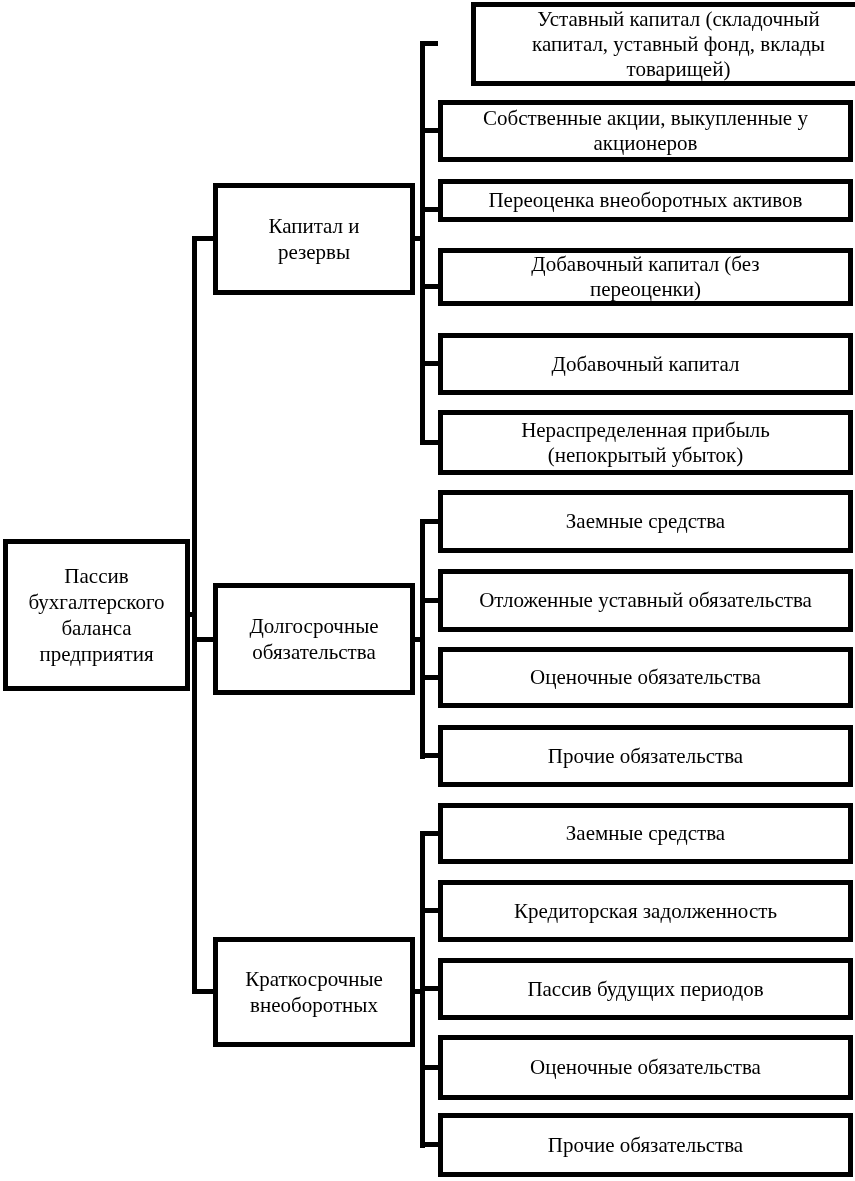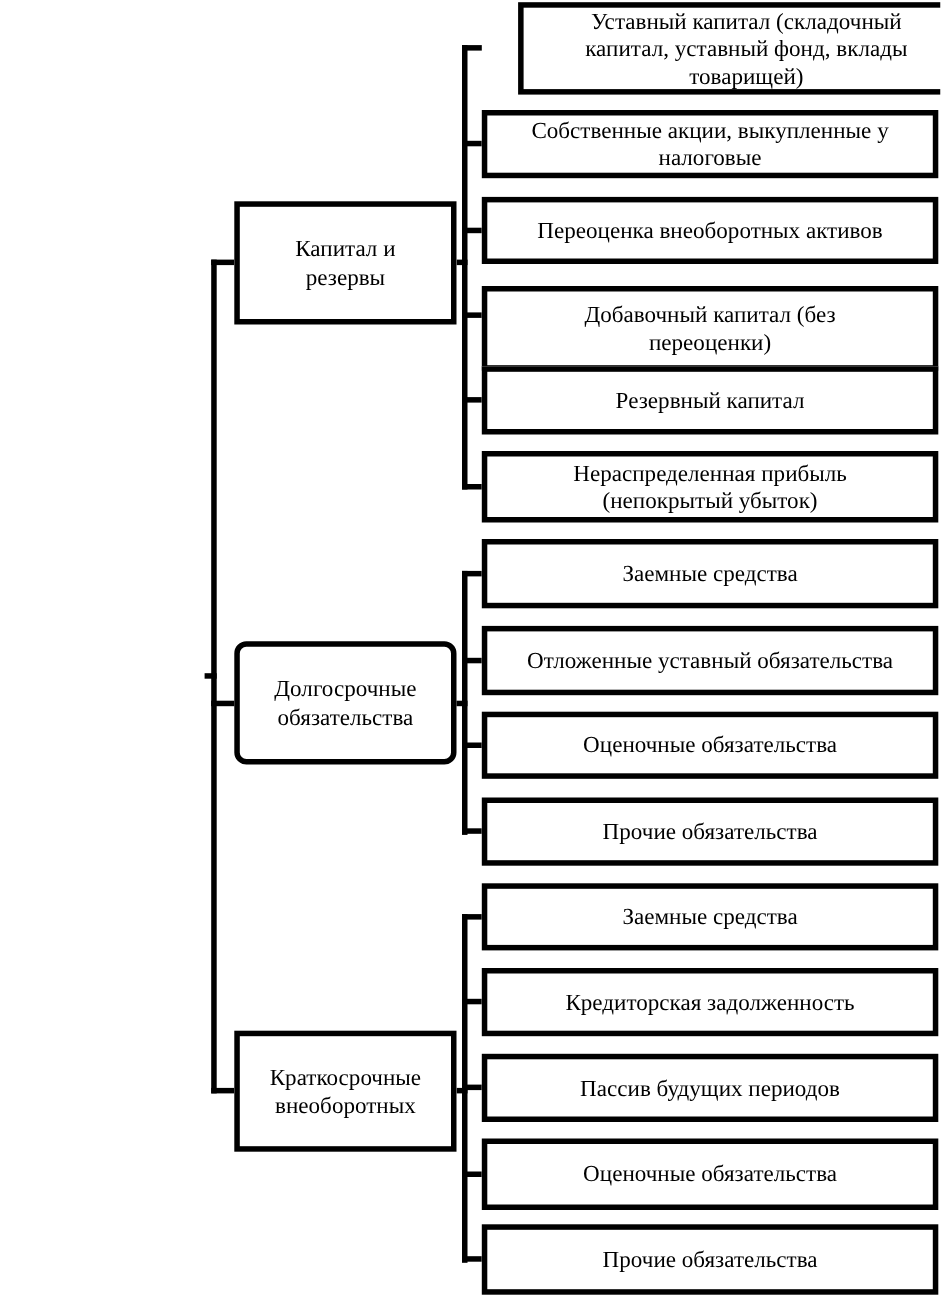--- a/index.html
+++ b/index.html
@@ -32,34 +32,34 @@
     left: 3px; top: 539px;
     width: 187px; height: 152px;
     padding: 0 8px;
   }
   .mid-box {
     left: 213px;
     width: 202px;
     padding: 0 36px;
   }
   .mid-1 { top: 183px; height: 112px; }
-  .mid-2 { top: 583px; height: 112px; border-radius: 11px; }
+  .mid-2 { top: 583px; height: 112px; }
   .mid-3 { top: 937px; height: 110px; }
   .child-box {
     left: 438px;
     width: 415px;
     padding: 0 6px;
     line-height: 25px;
   }
   .narrow-text { padding: 0 48px; }
   
   .c-g1-0 { top: 2px;    height: 84px; margin-left: 33px; }
   .c-g1-1 { top: 100px;  height: 62px; }
-  .c-g1-2 { top: 179px;  height: 61px; }
-  .c-g1-3 { top: 260px;  height: 77px; }
+  .c-g1-2 { top: 179px;  height: 43px; }
+  .c-g1-3 { top: 248px;  height: 58px; }
   .c-g1-4 { top: 333px;  height: 62px; }
   .c-g1-5 { top: 410px;  height: 65px; }
   
   .c-g2-0 { top: 490px;  height: 63px; }
   .c-g2-1 { top: 569px;  height: 63px; }
   .c-g2-2 { top: 647px;  height: 61px; }
   .c-g2-3 { top: 725px;  height: 62px; }
   
   .c-g3-0 { top: 803px;  height: 61px; }
   .c-g3-1 { top: 880px;  height: 62px; }
@@ -118,30 +118,31 @@
   <div class="line cs cs-g2-0"></div>
   <div class="line cs cs-g2-1"></div>
   <div class="line cs cs-g2-2"></div>
   <div class="line cs cs-g2-3"></div>
   <div class="line cs cs-g3-0"></div>
   <div class="line cs cs-g3-1"></div>
   <div class="line cs cs-g3-2"></div>
   <div class="line cs cs-g3-3"></div>
   <div class="line cs cs-g3-4"></div>
 
+  <div class="box root-box">Пассив бухгалтерского баланса предприятия</div>
 
   <div class="box mid-box mid-1">Капитал и резервы</div>
   <div class="box mid-box mid-2">Долгосрочные обязательства</div>
   <div class="box mid-box mid-3">Краткосрочные внеоборотных</div>
 
   <div class="box child-box narrow-text c-g1-0">Уставный капитал (складочный капитал, уставный фонд, вклады товарищей)</div>
-  <div class="box child-box c-g1-1">Собственные акции, выкупленные у налоговые</div>
+  <div class="box child-box c-g1-1">Собственные акции, выкупленные у акционеров</div>
   <div class="box child-box c-g1-2">Переоценка внеоборотных активов</div>
   <div class="box child-box narrow-text c-g1-3">Добавочный капитал (без переоценки)</div>
-  <div class="box child-box c-g1-4">Резервный капитал</div>
+  <div class="box child-box c-g1-4">Добавочный капитал</div>
   <div class="box child-box narrow-text c-g1-5">Нераспределенная прибыль (непокрытый убыток)</div>
 
   <div class="box child-box c-g2-0">Заемные средства</div>
   <div class="box child-box c-g2-1">Отложенные уставный обязательства</div>
   <div class="box child-box c-g2-2">Оценочные обязательства</div>
   <div class="box child-box c-g2-3">Прочие обязательства</div>
 
   <div class="box child-box c-g3-0">Заемные средства</div>
   <div class="box child-box c-g3-1">Кредиторская задолженность</div>
   <div class="box child-box c-g3-2">Пассив будущих периодов</div>

